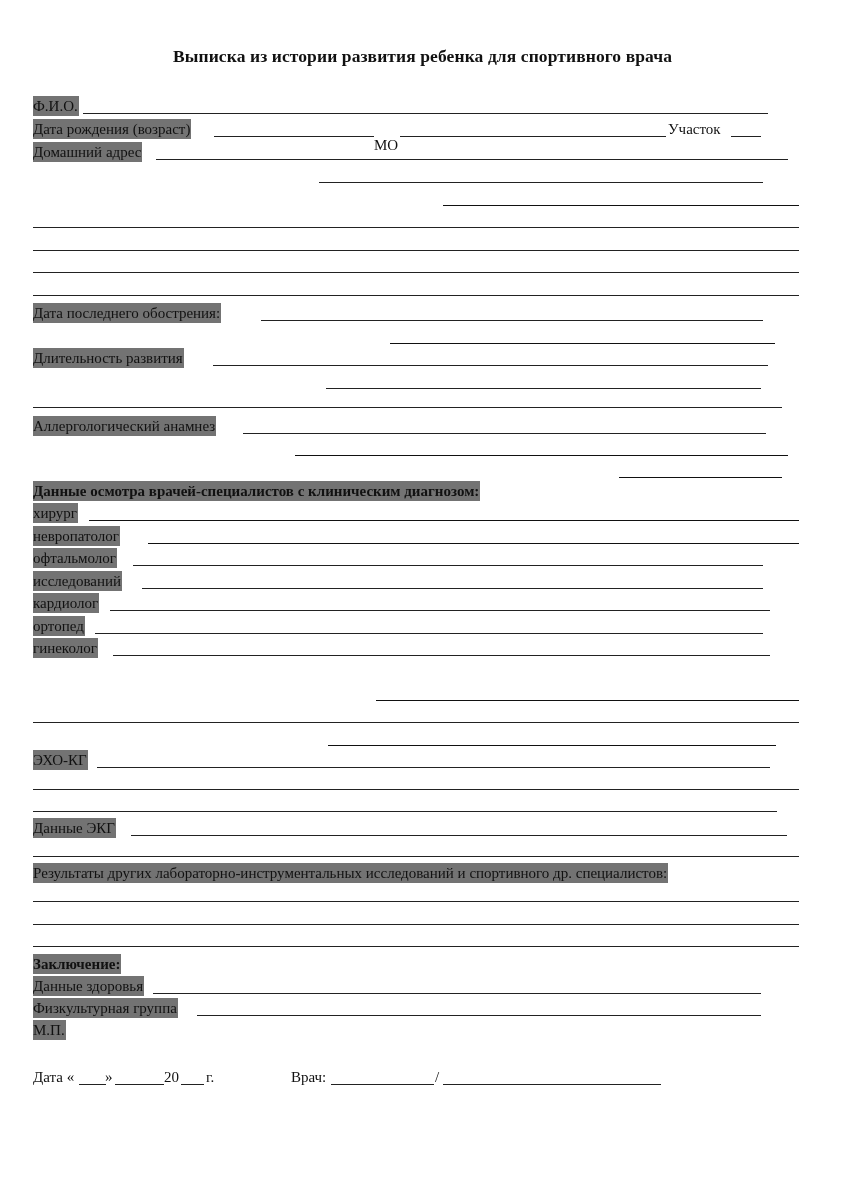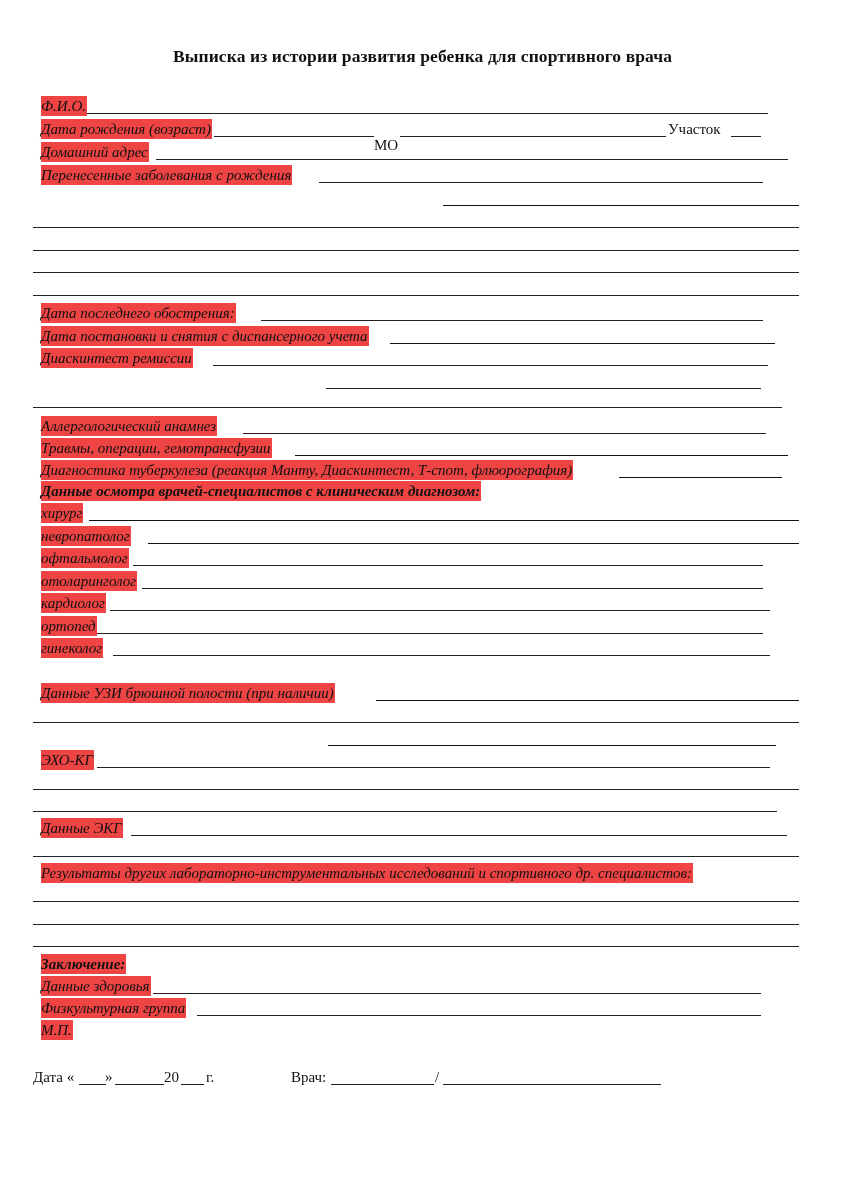--- a/index.html
+++ b/index.html
@@ -1,21 +1,21 @@
 <!DOCTYPE html>
 <html><head>
 <meta charset="utf-8">
 <style>
   html, body { margin: 0; padding: 0; background: #ffffff; }
   body { width: 845px; height: 1200px; position: relative; overflow: hidden;
          font-family: "Liberation Serif", "DejaVu Serif", serif; color: #111; }
   .title { position: absolute; left: 0; width: 845px; top: 46px; text-align: center;
            font-weight: bold; font-size: 17.5px; letter-spacing: 0.1px; }
   .row { position: absolute; left: 33px; height: 20px; font-size: 15px; line-height: 20px; white-space: nowrap; }
-  .lbl { position: absolute; left: 8px; top: 0; background: #ef4444; padding-right: 1px; font-style: italic; }
+  .lbl { position: absolute; left: 0; top: 0; background: #737373; padding-right: 1px; }
   .b { font-weight: bold; }
   .line { position: absolute; height: 0; border-top: 1px solid #222; }
   .thick { border-top: 1.6px solid #111; }
   .fullrule { position: absolute; left: 33px; width: 766px; height: 0; border-top: 1.6px solid #222; }
   .txt { position: absolute; font-size: 15px; line-height: 20px; white-space: nowrap; }
 </style>
 </head>
 <body>
 
 <div class="title">Выписка из истории развития ребенка для спортивного врача</div>
@@ -35,102 +35,97 @@
   <div class="line" style="left:698px;width:30px;top:17px"></div>
 </div>
 
 <div class="row" style="top:142px;width:755px">
   <div class="line" style="left:123px;right:0;top:17px"></div>
   <span class="lbl">Домашний адрес</span>
 </div>
 
 <div class="row" style="top:165px;width:730px">
   <div class="line" style="left:286px;right:0;top:17px"></div>
-  <span class="lbl">Перенесенные заболевания с рождения</span>
 </div>
 
 <div class="row" style="top:188px;width:766px">
   <div class="line thick" style="left:410px;right:0;top:17px"></div>
 </div>
 <div class="fullrule" style="top:227px"></div>
 <div class="fullrule" style="top:250px"></div>
 <div class="fullrule" style="top:272px"></div>
 <div class="fullrule" style="top:295px"></div>
 
 <div class="row" style="top:303px;width:730px">
   <div class="line" style="left:228px;right:0;top:17px"></div>
   <span class="lbl">Дата последнего обострения:</span>
 </div>
 
 <div class="row" style="top:326px;width:742px">
   <div class="line thick" style="left:357px;right:0;top:17px"></div>
-  <span class="lbl">Дата постановки и снятия с диспансерного учета</span>
 </div>
 
 <div class="row" style="top:348px;width:735px">
   <div class="line" style="left:180px;right:0;top:17px"></div>
-  <span class="lbl">Диаскинтест ремиссии</span>
+  <span class="lbl">Длительность развития</span>
 </div>
 
 <div class="row" style="top:371px;width:728px">
   <div class="line" style="left:293px;right:0;top:17px"></div>
 </div>
 <div class="fullrule" style="top:407px;width:749px"></div>
 
 <div class="row" style="top:416px;width:733px">
   <div class="line" style="left:210px;right:0;top:17px"></div>
   <span class="lbl">Аллергологический анамнез</span>
 </div>
 
 <div class="row" style="top:438px;width:755px">
   <div class="line thick" style="left:262px;right:0;top:17px"></div>
-  <span class="lbl">Травмы, операции, гемотрансфузии</span>
 </div>
 
 <div class="row" style="top:460px;width:749px">
   <div class="line thick" style="left:586px;right:0;top:17px"></div>
-  <span class="lbl">Диагностика туберкулеза (реакция Манту, Диаскинтест, Т-спот, флюорография)</span>
 </div>
 
 <div class="row" style="top:481px;width:766px">
   <span class="lbl b">Данные осмотра врачей-специалистов с клиническим диагнозом:</span>
 </div>
 
 <div class="row" style="top:503px;width:766px">
   <div class="line thick" style="left:56px;right:0;top:17px"></div>
   <span class="lbl">хирург</span>
 </div>
 <div class="row" style="top:526px;width:766px">
   <div class="line thick" style="left:115px;right:0;top:17px"></div>
   <span class="lbl">невропатолог</span>
 </div>
 <div class="row" style="top:548px;width:730px">
   <div class="line" style="left:100px;right:0;top:17px"></div>
   <span class="lbl">офтальмолог</span>
 </div>
 <div class="row" style="top:571px;width:730px">
   <div class="line" style="left:109px;right:0;top:17px"></div>
-  <span class="lbl">отоларинголог</span>
+  <span class="lbl">исследований</span>
 </div>
 <div class="row" style="top:593px;width:737px">
   <div class="line" style="left:77px;right:0;top:17px"></div>
   <span class="lbl">кардиолог</span>
 </div>
 <div class="row" style="top:616px;width:730px">
   <div class="line" style="left:62px;right:0;top:17px"></div>
   <span class="lbl">ортопед</span>
 </div>
 <div class="row" style="top:638px;width:737px">
   <div class="line" style="left:80px;right:0;top:17px"></div>
   <span class="lbl">гинеколог</span>
 </div>
 
 <div class="row" style="top:683px;width:766px">
   <div class="line thick" style="left:343px;right:0;top:17px"></div>
-  <span class="lbl">Данные УЗИ брюшной полости (при наличии)</span>
 </div>
 <div class="fullrule" style="top:722px"></div>
 
 <div class="row" style="top:728px;width:743px">
   <div class="line thick" style="left:295px;right:0;top:17px"></div>
 </div>
 
 <div class="row" style="top:750px;width:737px">
   <div class="line" style="left:64px;right:0;top:17px"></div>
   <span class="lbl">ЭХО-КГ</span>

